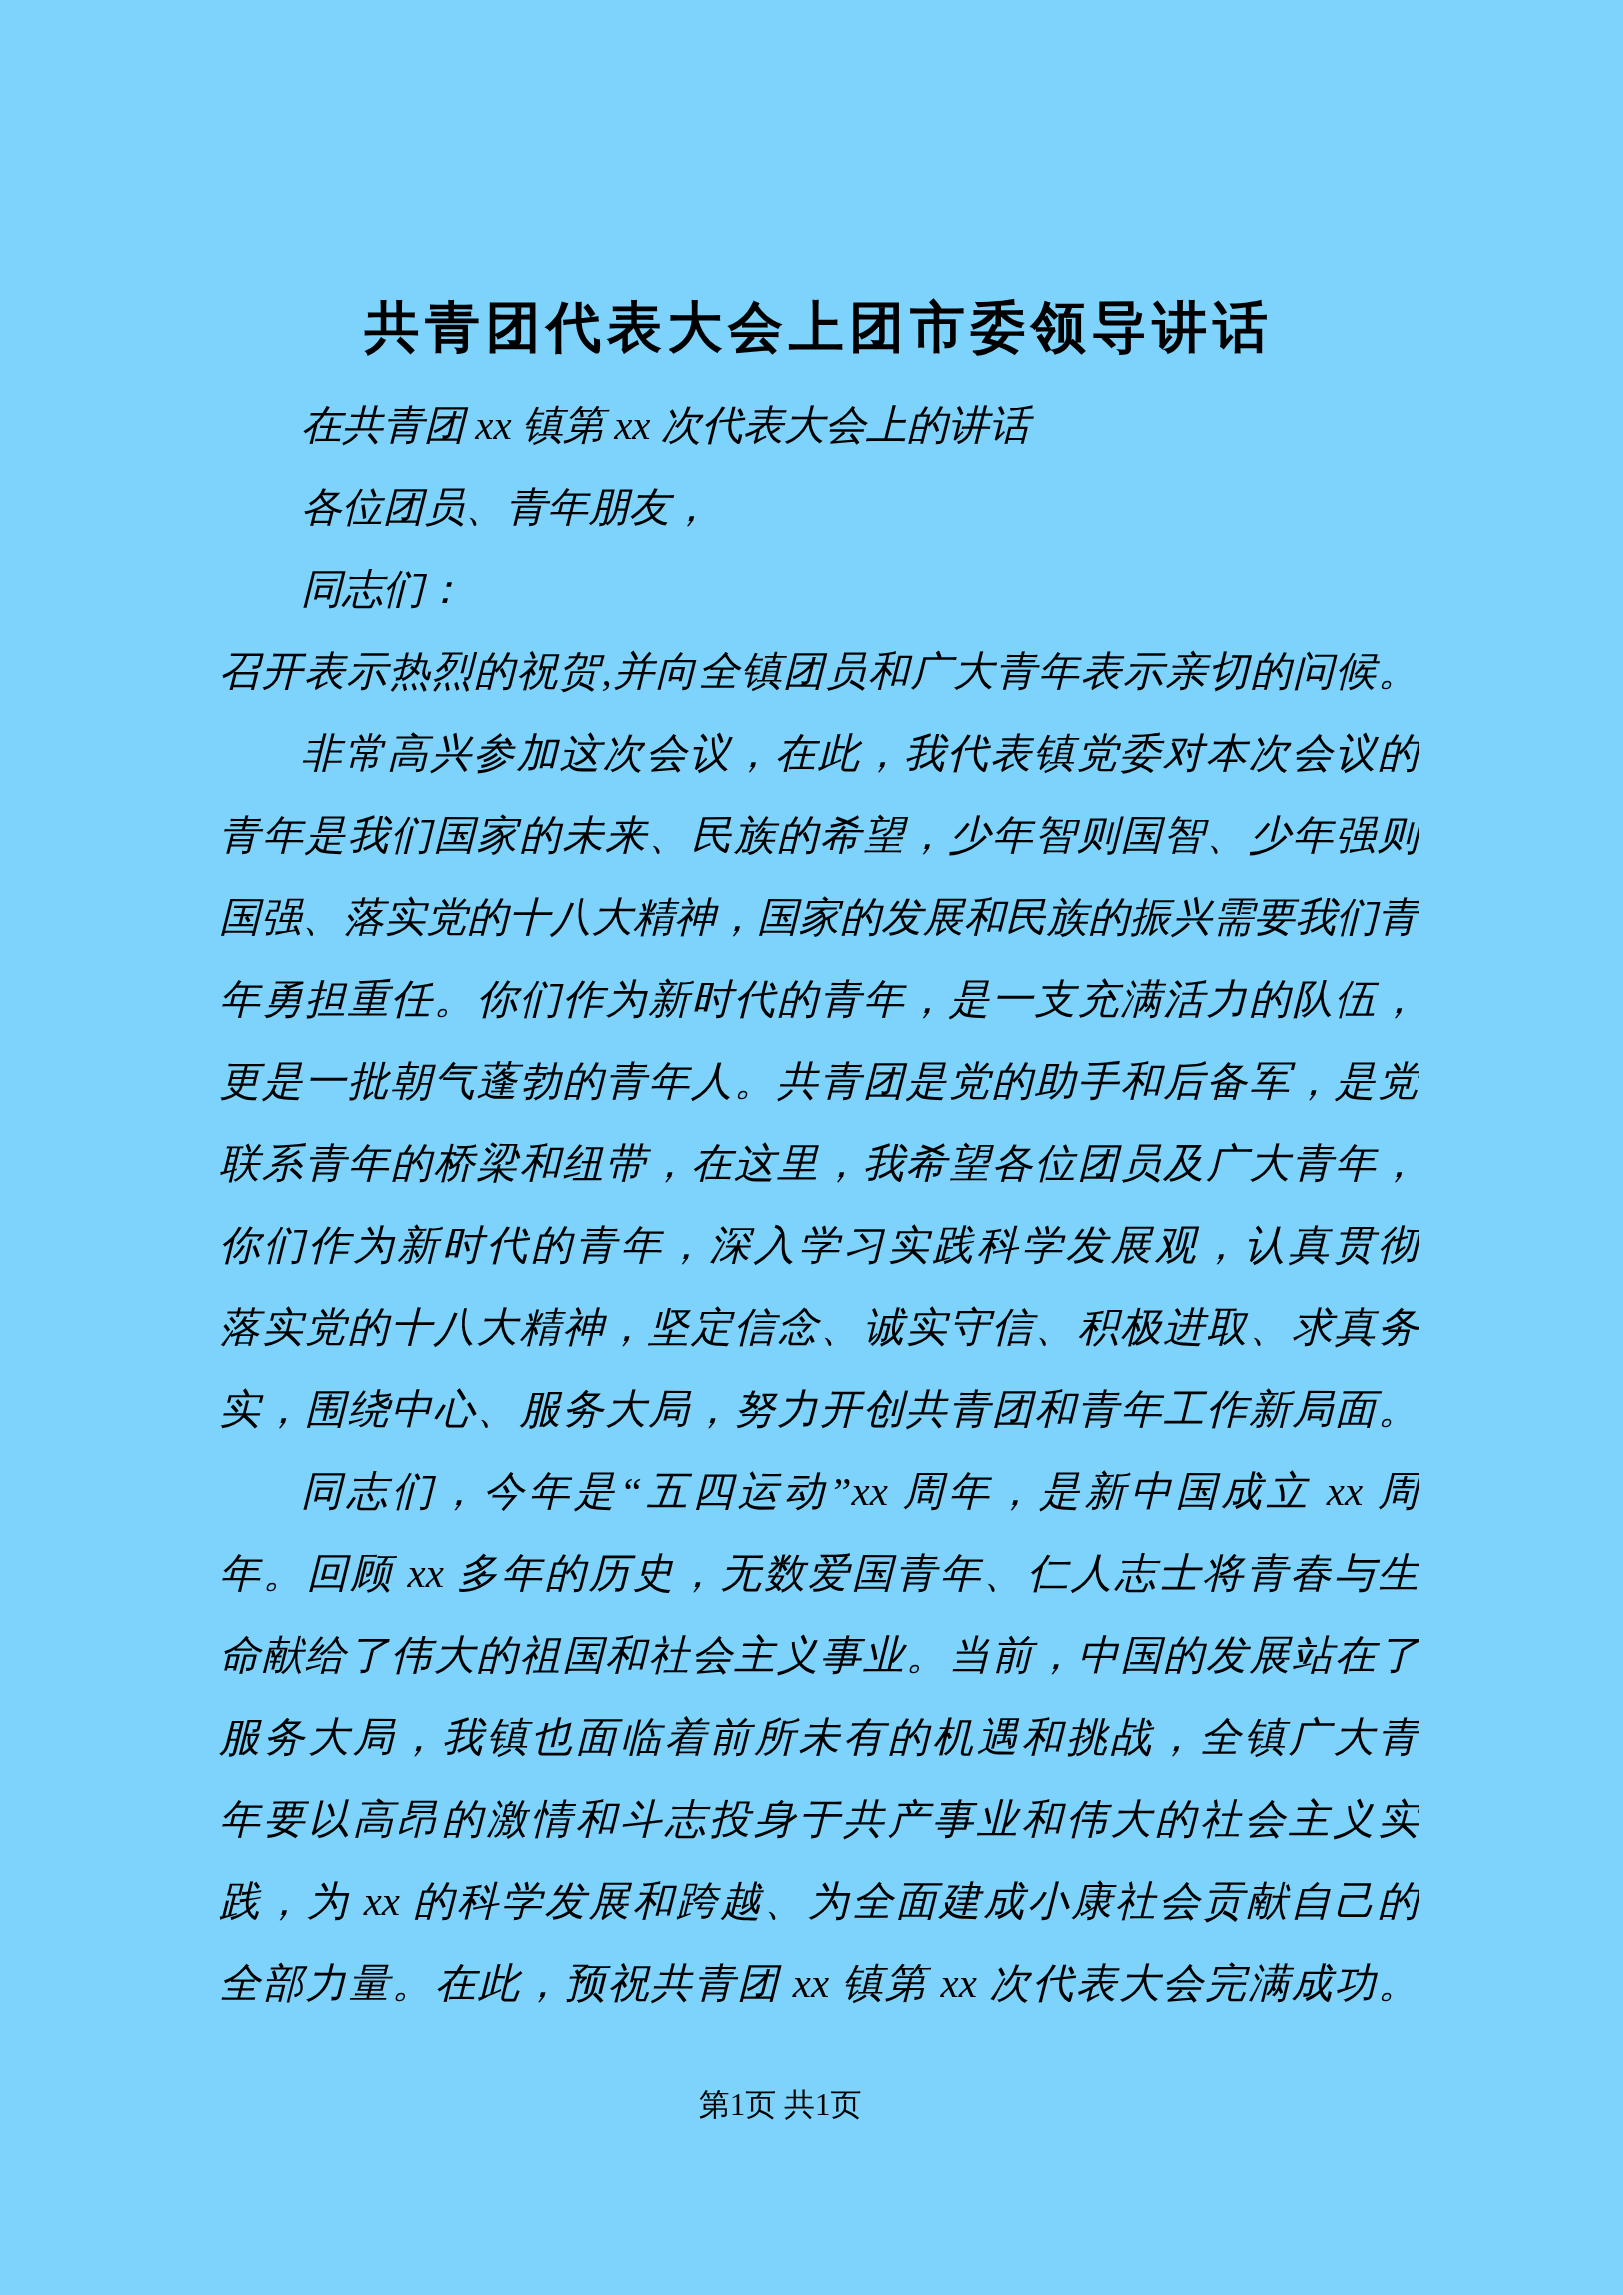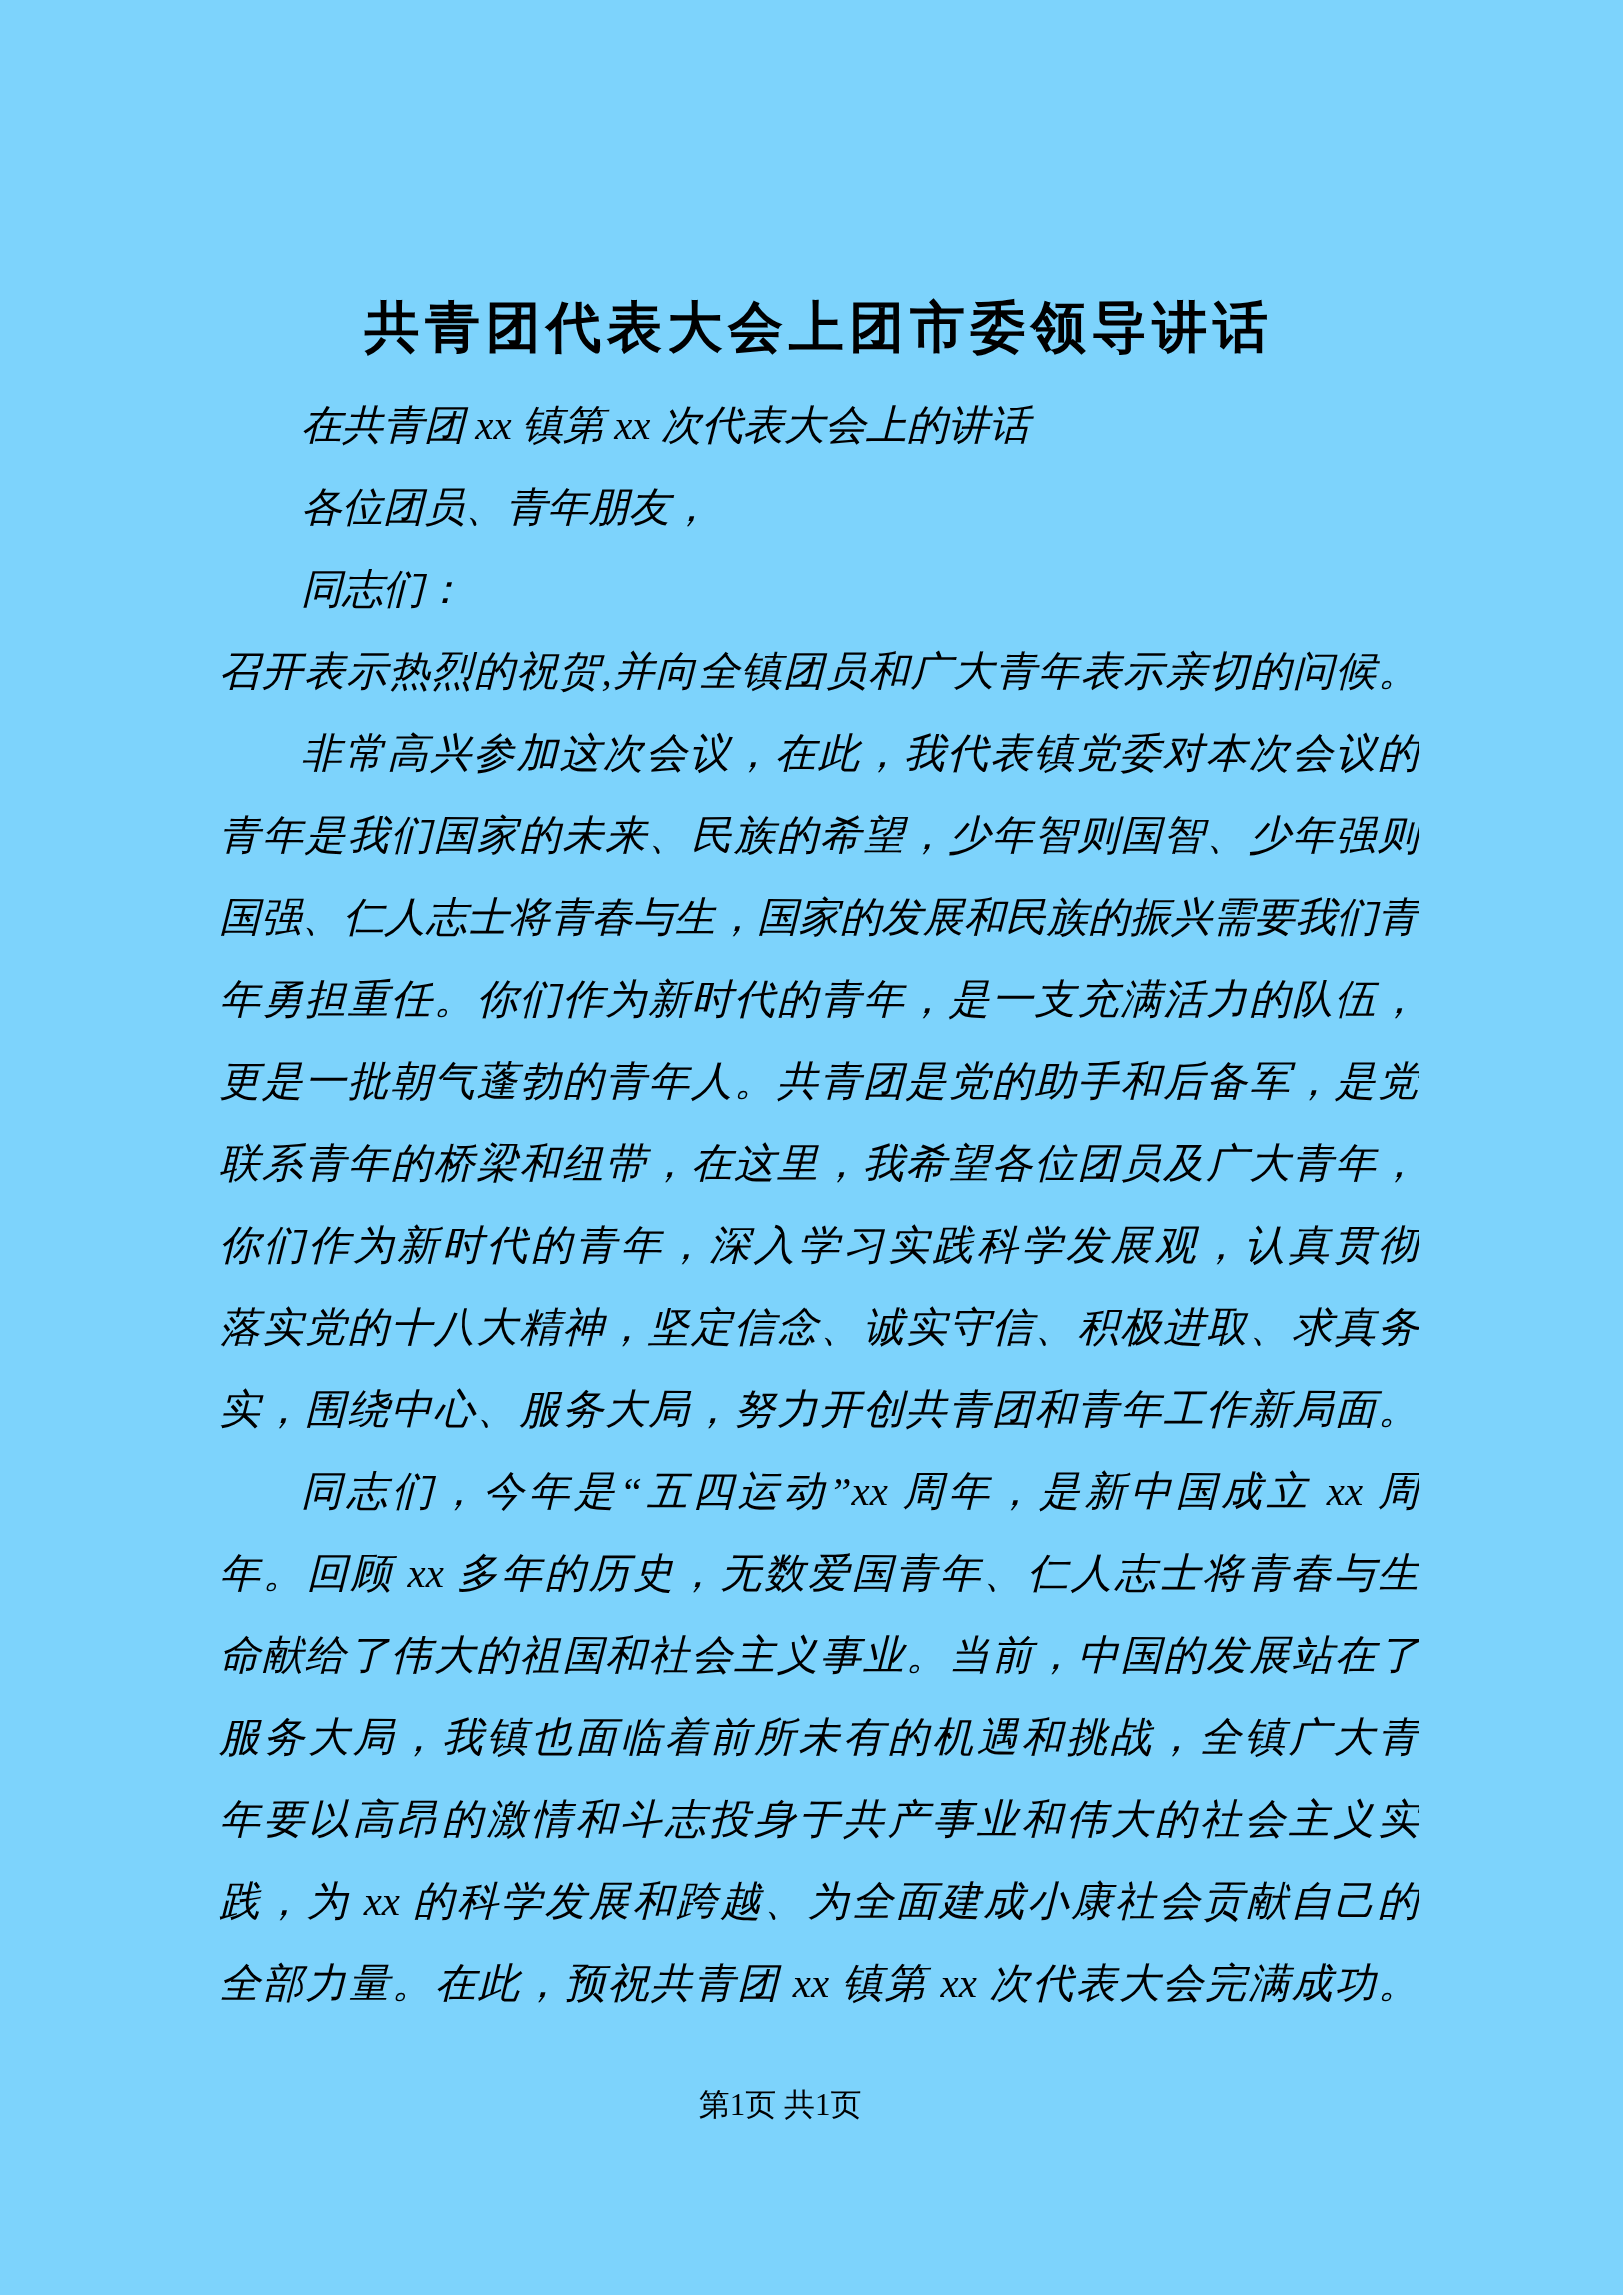--- a/index.html
+++ b/index.html
@@ -68,21 +68,21 @@
 <div class="page">
   <h1 class="title">共青团代表大会上团市委领导讲话</h1>
 
   <div class="content" id="content">
       <div class="line indent">在共青团 xx 镇第 xx 次代表大会上的讲话</div>
       <div class="line indent">各位团员、青年朋友，</div>
       <div class="line indent">同志们：</div>
       <div class="line fill">召开表示热烈的祝贺,并向全镇团员和广大青年表示亲切的问候。</div>
       <div class="line indent fill">非常高兴参加这次会议，在此，我代表镇党委对本次会议的</div>
       <div class="line fill">青年是我们国家的未来、民族的希望，少年智则国智、少年强则</div>
-      <div class="line fill">国强、仁人志士将青春与生，国家的发展和民族的振兴需要我们青</div>
+      <div class="line fill">国强、落实党的十八大精神，国家的发展和民族的振兴需要我们青</div>
       <div class="line fill">年勇担重任。你们作为新时代的青年，是一支充满活力的队伍，</div>
       <div class="line fill">更是一批朝气蓬勃的青年人。共青团是党的助手和后备军，是党</div>
       <div class="line fill">联系青年的桥梁和纽带，在这里，我希望各位团员及广大青年，</div>
       <div class="line fill">你们作为新时代的青年，深入学习实践科学发展观，认真贯彻</div>
       <div class="line fill">落实党的十八大精神，坚定信念、诚实守信、积极进取、求真务</div>
       <div class="line fill">实，围绕中心、服务大局，努力开创共青团和青年工作新局面。</div>
       <div class="line indent fill">同志们，今年是“五四运动”xx 周年，是新中国成立 xx 周</div>
       <div class="line fill">年。回顾 xx 多年的历史，无数爱国青年、仁人志士将青春与生</div>
       <div class="line fill">命献给了伟大的祖国和社会主义事业。当前，中国的发展站在了</div>
       <div class="line fill">服务大局，我镇也面临着前所未有的机遇和挑战，全镇广大青</div>

